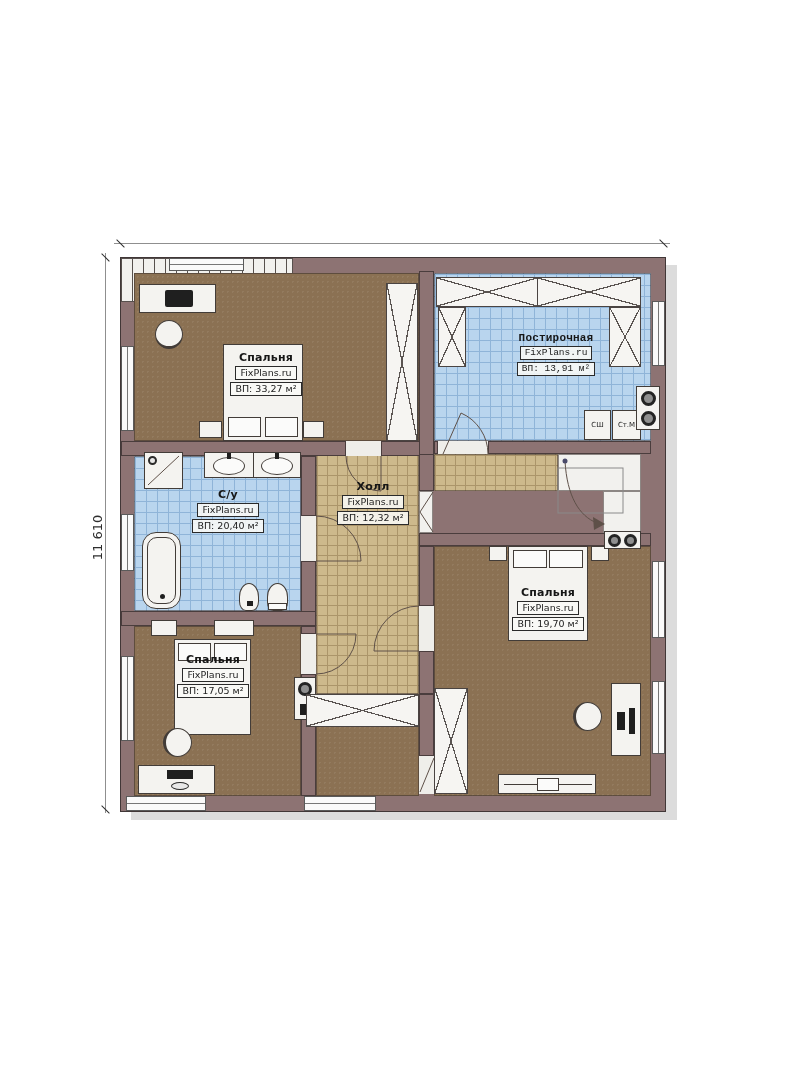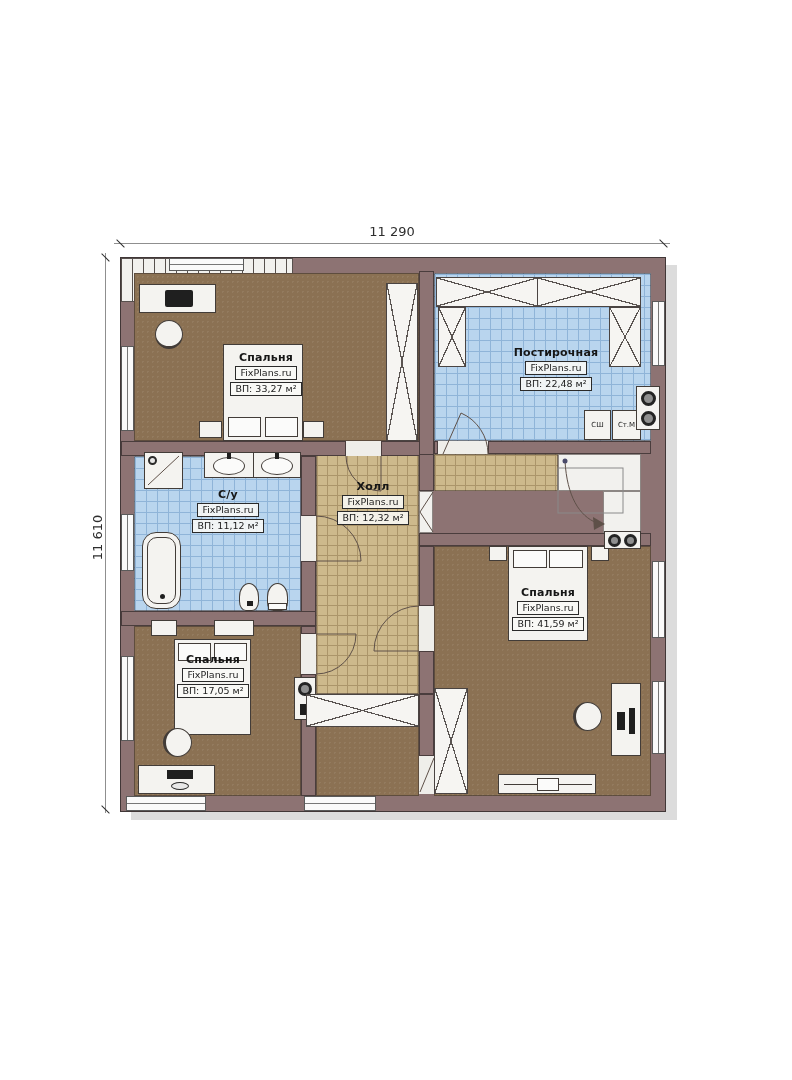--- a/index.html
+++ b/index.html
@@ -46,21 +46,20 @@
   .dim-text { position:absolute; font-size:13px; color:#2e2e2e; z-index:1; }
   .dim-line { position:absolute; background:#8f8f8f; z-index:1; }
   .tick { position:absolute; width:11px; height:1px; background:#2e2e2e; transform:rotate(45deg); z-index:1; }
   svg.overlay { position:absolute; z-index:4; pointer-events:none; }
 </style>
 </head>
 <body>
 
 <div class="canvas">
 
-  <div class="dim-text" style="left:120px; top:224px; width:544px; text-align:center;">11 290</div>
   <div class="dim-line" style="left:114px; top:243px; width:556px; height:1px;"></div>
   <div class="tick" style="left:115px; top:243px;"></div>
   <div class="tick" style="left:658px; top:243px;"></div>
   <div class="dim-text" style="left:55px; top:530px; width:84px; text-align:center; transform:rotate(-90deg);">11 610</div>
   <div class="dim-line" style="left:105px; top:253px; width:1px; height:560px;"></div>
   <div class="tick" style="left:100px; top:257px;"></div>
   <div class="tick" style="left:100px; top:809px;"></div>
 
   <div class="plan">
 
@@ -213,39 +212,39 @@
       </g>
       <polygon points="472,259 484,266 473,272" fill="#5e5048"></polygon>
       <circle cx="444" cy="203" r="2.5" fill="#4a4a6a"></circle>
     </svg>
 
     <div class="room-label" style="left:95px; top:93px;">
       <div class="room-name">Спальня</div>
       <div class="label-box">FixPlans.ru</div>
       <div class="label-box">ВП: 33,27 м²</div>
     </div>
-    <div class="room-label" style="left:385px; top:88px;">
+    <div class="room-label" style="left:385px; top:74px;font-family:Liberation Mono, monospace;">
       <div class="room-name">Постирочная</div>
       <div class="label-box">FixPlans.ru</div>
-      <div class="label-box">ВП: 22,48 м²</div>
+      <div class="label-box">ВП: 13,91 м²</div>
     </div>
     <div class="room-label" style="left:57px; top:230px;">
       <div class="room-name">С/у</div>
       <div class="label-box">FixPlans.ru</div>
-      <div class="label-box">ВП: 11,12 м²</div>
+      <div class="label-box">ВП: 20,40 м²</div>
     </div>
     <div class="room-label" style="left:202px; top:222px;">
       <div class="room-name">Холл</div>
       <div class="label-box">FixPlans.ru</div>
       <div class="label-box">ВП: 12,32 м²</div>
     </div>
     <div class="room-label" style="left:377px; top:328px;">
       <div class="room-name">Спальня</div>
       <div class="label-box">FixPlans.ru</div>
-      <div class="label-box">ВП: 41,59 м²</div>
+      <div class="label-box">ВП: 19,70 м²</div>
     </div>
     <div class="room-label" style="left:42px; top:395px;">
       <div class="room-name">Спальня</div>
       <div class="label-box">FixPlans.ru</div>
       <div class="label-box">ВП: 17,05 м²</div>
     </div>
 
   </div>
 </div>
 

